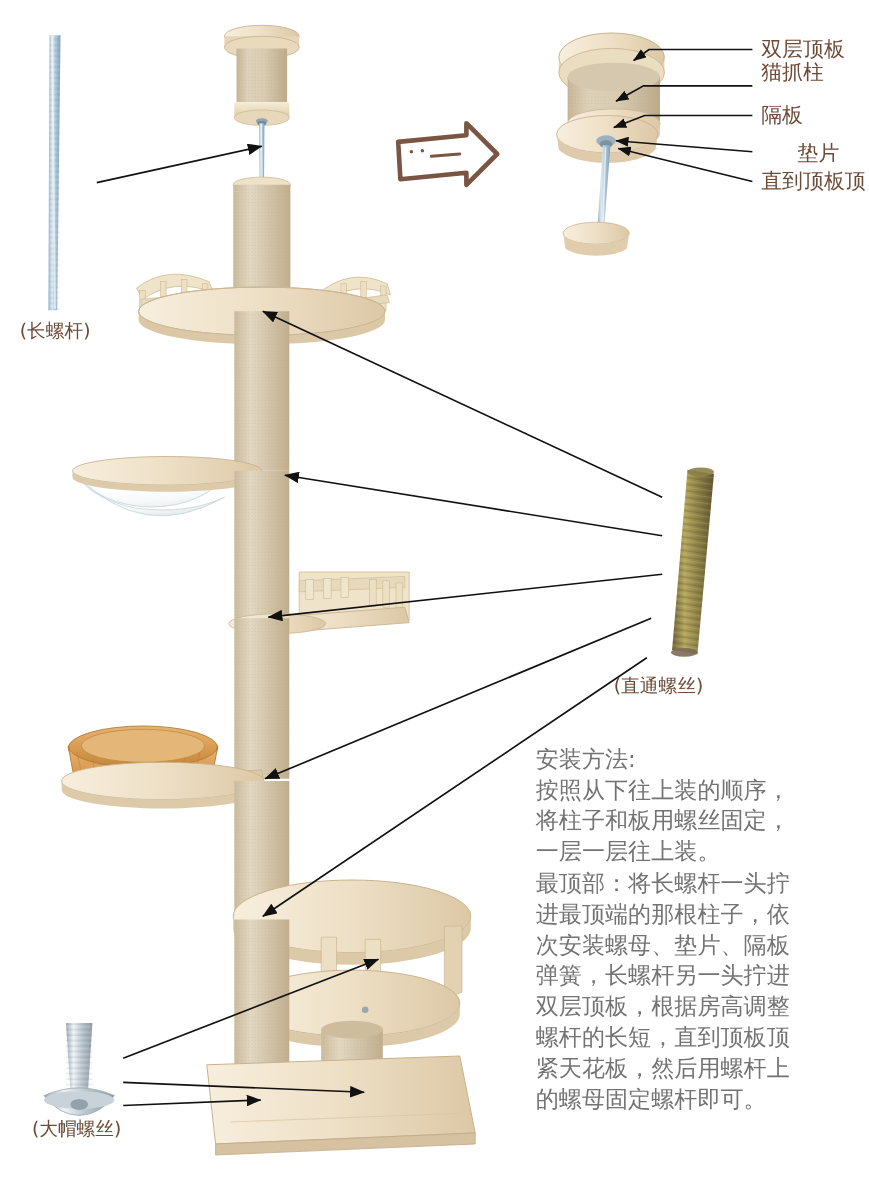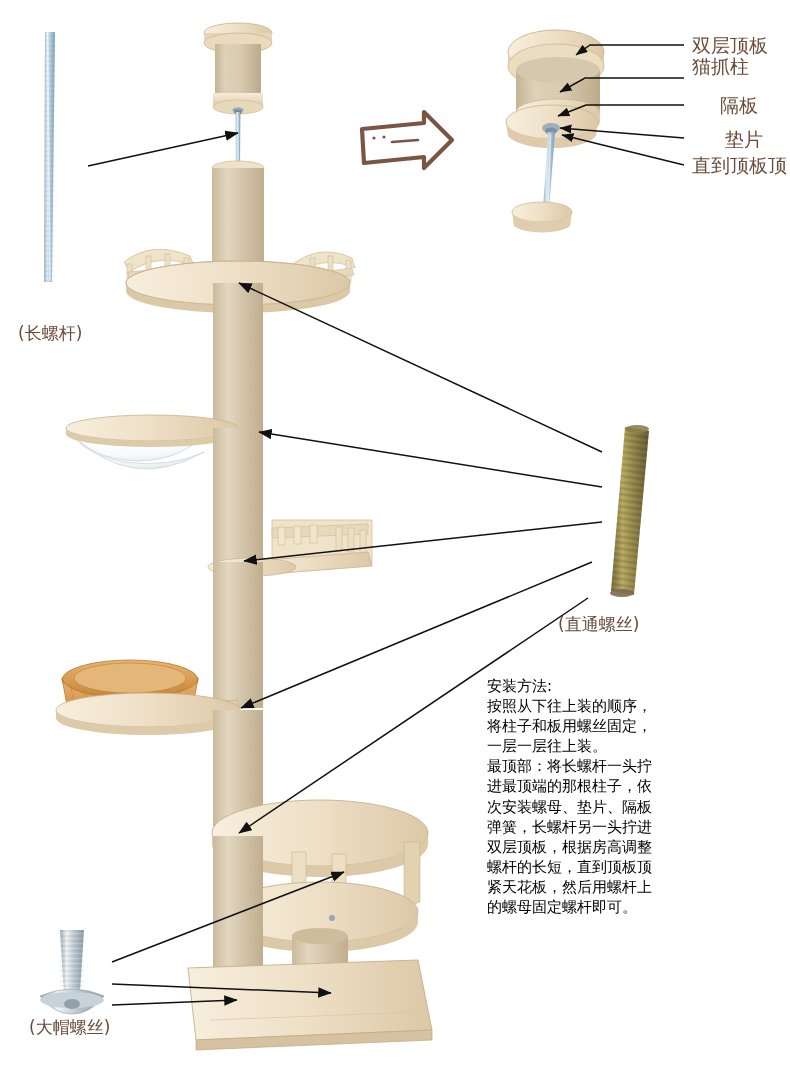--- a/index.html
+++ b/index.html
@@ -13,21 +13,21 @@
   svg.layer { position:absolute; left:0; top:0; width:790px; height:1087px; overflow:visible; }
   .lbl {
     position:absolute; color:#6b4a38; white-space:nowrap;
     font-family:"DejaVu Sans","Liberation Sans",sans-serif;
     line-height:1.0;
   }
   .lbl-part { font-size:19px; }
   .lbl-paren { font-size:17px; }
   .instr {
     position:absolute; left:487px; top:676px; width:300px;
-    color:#000000; font-size:15px; line-height:1.34;
+    color:#737373; font-size:21px; line-height:1.34;
     font-family:"DejaVu Sans","Liberation Sans",sans-serif;
     white-space:pre-wrap;
   }
 </style>
 </head>
 <body>
 
 <div id="stage">
 
   <svg class="layer" viewBox="0 0 790 1087">
@@ -323,25 +323,25 @@
       <path d="M588 598 L239 833" marker-end="url(#arrowBlk)"></path>
 
       <path d="M112 962 L344 872" marker-end="url(#arrowBlk)"></path>
       <path d="M112 984 L331 993" marker-end="url(#arrowBlk)"></path>
       <path d="M112 1005 L237 1000" marker-end="url(#arrowBlk)"></path>
     </g>
   </svg>
 
   <div class="lbl lbl-part" style="left:692px; top:36px;">双层顶板</div>
   <div class="lbl lbl-part" style="left:692px; top:57px;">猫抓柱</div>
-  <div class="lbl lbl-part" style="left:720px; top:96px;">隔板</div>
+  <div class="lbl lbl-part" style="left:692px; top:96px;">隔板</div>
   <div class="lbl lbl-part" style="left:725px; top:130px;">垫片</div>
   <div class="lbl lbl-part" style="left:692px; top:156px;">直到顶板顶</div>
 
-  <div class="lbl lbl-paren" style="left:18px; top:293px;margin-top:32px;">(长螺杆)</div>
+  <div class="lbl lbl-paren" style="left:18px; top:293px;">(长螺杆)</div>
   <div class="lbl lbl-paren" style="left:558px; top:616px;">(直通螺丝)</div>
   <div class="lbl lbl-paren" style="left:29px; top:1019px;">(大帽螺丝)</div>
 
   <div class="instr"><span>安装方法:</span>
 <span>按照从下往上装的顺序，
 将柱子和板用螺丝固定，
 一层一层往上装。
 最顶部：将长螺杆一头拧
 进最顶端的那根柱子，依
 次安装螺母、垫片、隔板

